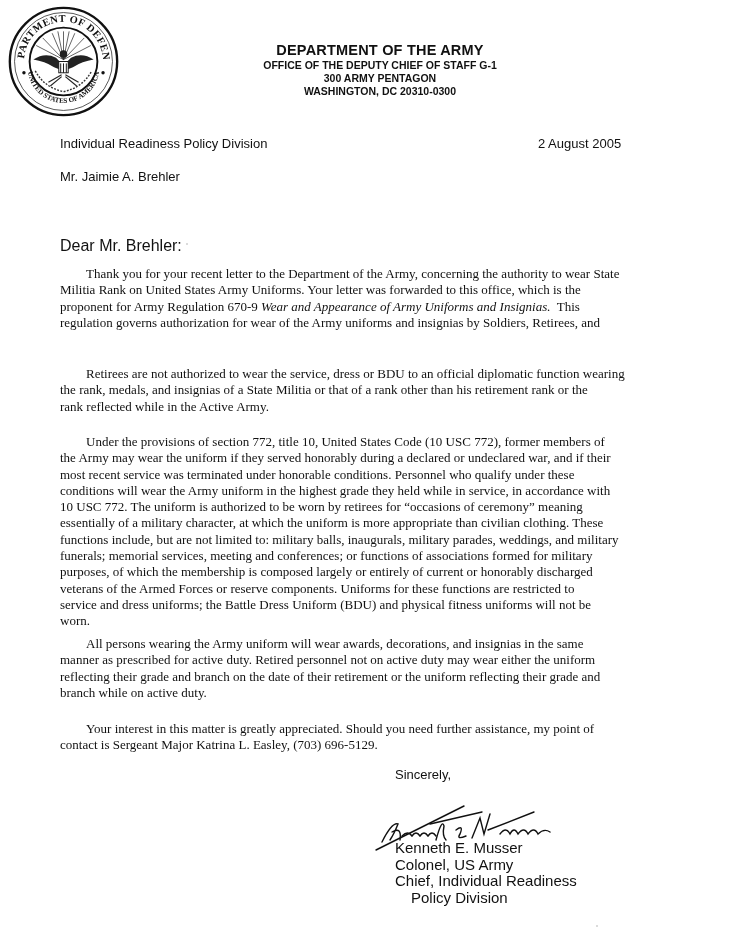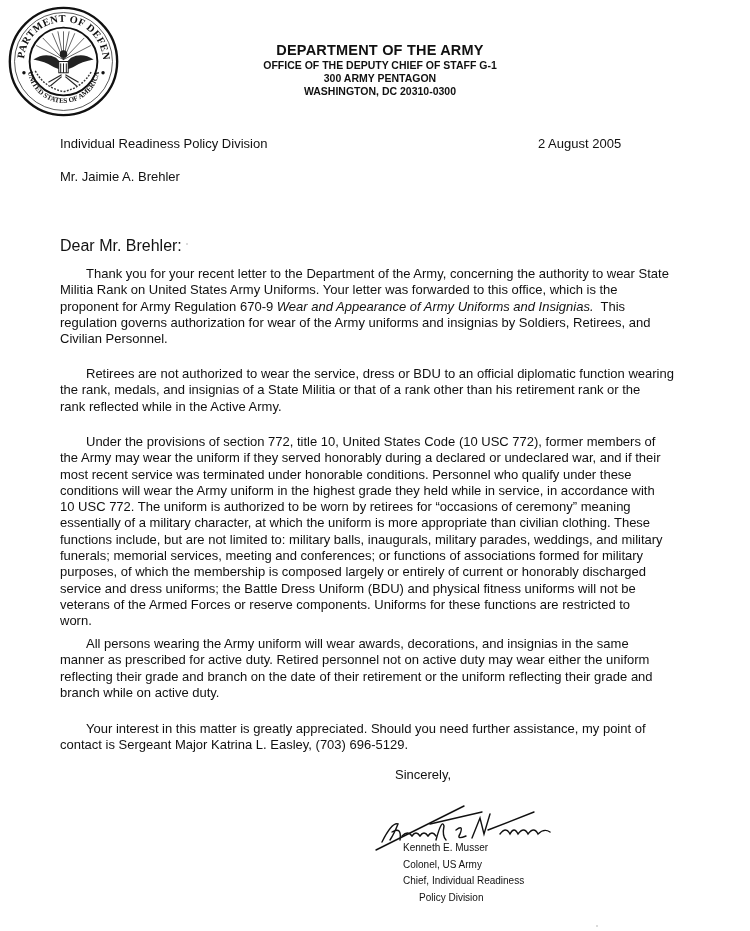--- a/index.html
+++ b/index.html
@@ -20,27 +20,27 @@
     position: absolute; top: 136px; font-size: 13px; text-align: right;
   }
   .office-name { left: 60px; }
   .office-date { left: 538px; }
   .recipient { position: absolute; left: 60px; top: 169px; font-size: 13px; }
   .salutation { position: absolute; left: 60px; top: 237px; font-size: 16px; }
   .body-text {
     position: absolute; left: 60px; width: 655px; font-size: 13px; line-height: 16.3px;
   }
   .para { margin: 0; position: absolute; left: 0; width: 655px; }
-  .para .line { display: block; white-space: nowrap; }
+  .para .line { display: block; white-space: nowrap; font-family: Liberation Serif, serif; }
   .para .line.first { text-indent: 26px; }
   .para em { font-style: italic; margin-top: 20px; }
   .closing { position: absolute; left: 395px; top: 767px; font-size: 13px; }
   .signature { position: absolute; left: 372px; top: 800px; width: 200px; height: 55px; }
   .sig-block {
-    position: absolute; left: 395px; top: 840px; font-size: 10px; line-height: 16.5px; margin-left: 8px;
+    position: absolute; left: 395px; top: 840px; font-size: 15px; line-height: 16.5px;
   }
   .sig-block .indent { padding-left: 16px; }
   .speck { position: absolute; width: 2px; height: 2px; background: #cfcfcf; border-radius: 1px; }
 </style>
 </head>
 <body>
 
 <svg class="seal" viewBox="0 0 120 120">
   <defs>
     <path id="topArc" d="M 18 60 A 42 42 0 0 1 102 60"></path>
@@ -104,41 +104,40 @@
 <div class="salutation">Dear Mr. Brehler:</div>
 <div class="speck" style="left:186px; top:243px;"></div>
 
 <div class="body-text" style="top:266px;">
 
   <p class="para" style="top:0px;">
     <span class="line first">Thank you for your recent letter to the Department of the Army, concerning the authority to wear State</span>
     <span class="line">Militia Rank on United States Army Uniforms.  Your letter was forwarded to this office, which is the</span>
     <span class="line"><span>proponent for Army Regulation 670-9 </span><em>Wear and Appearance of Army Uniforms and Insignias.</em><span style="white-space:pre;">  This</span></span>
     <span class="line">regulation governs authorization for wear of the Army uniforms and insignias by Soldiers, Retirees, and</span>
-    <span class="line">Civilian Personnel.</span>
   </p>
 
   <p class="para" style="top:100px;">
     <span class="line first">Retirees are not authorized to wear the service, dress or BDU to an official diplomatic function wearing</span>
     <span class="line">the rank, medals, and insignias of a State Militia or that of a rank other than his retirement rank or the</span>
     <span class="line">rank reflected while in the Active Army.</span>
   </p>
 
   <p class="para" style="top:168px;">
     <span class="line first">Under the provisions of section 772, title 10, United States Code (10 USC 772), former members of</span>
     <span class="line">the Army may wear the uniform if they served honorably during a declared or undeclared war, and if their</span>
     <span class="line">most recent service was terminated under honorable conditions.  Personnel who qualify under these</span>
     <span class="line">conditions will wear the Army uniform in the highest grade they held while in service, in accordance with</span>
     <span class="line">10 USC 772.  The uniform is authorized to be worn by retirees for “occasions of ceremony” meaning</span>
     <span class="line">essentially of a military character, at which the uniform is more appropriate than civilian clothing.  These</span>
     <span class="line">functions include, but are not limited to: military balls, inaugurals, military parades, weddings, and military</span>
     <span class="line">funerals; memorial services, meeting and conferences; or functions of associations formed for military</span>
     <span class="line">purposes, of which the membership is composed largely or entirely of current or honorably discharged</span>
+    <span class="line">veterans of the Armed Forces or reserve components.  Uniforms for these functions are restricted to</span>
     <span class="line">service and dress uniforms; the Battle Dress Uniform (BDU) and physical fitness uniforms will not be</span>
-    <span class="line">veterans of the Armed Forces or reserve components.  Uniforms for these functions are restricted to</span>
     <span class="line">worn.</span>
   </p>
 
   <p class="para" style="top:370px;">
     <span class="line first">All persons wearing the Army uniform will wear awards, decorations, and insignias in the same</span>
     <span class="line">manner as prescribed for active duty.  Retired personnel not on active duty may wear either the uniform</span>
     <span class="line">reflecting their grade and branch on the date of their retirement or the uniform reflecting their grade and</span>
     <span class="line">branch while on active duty.</span>
   </p>
 

